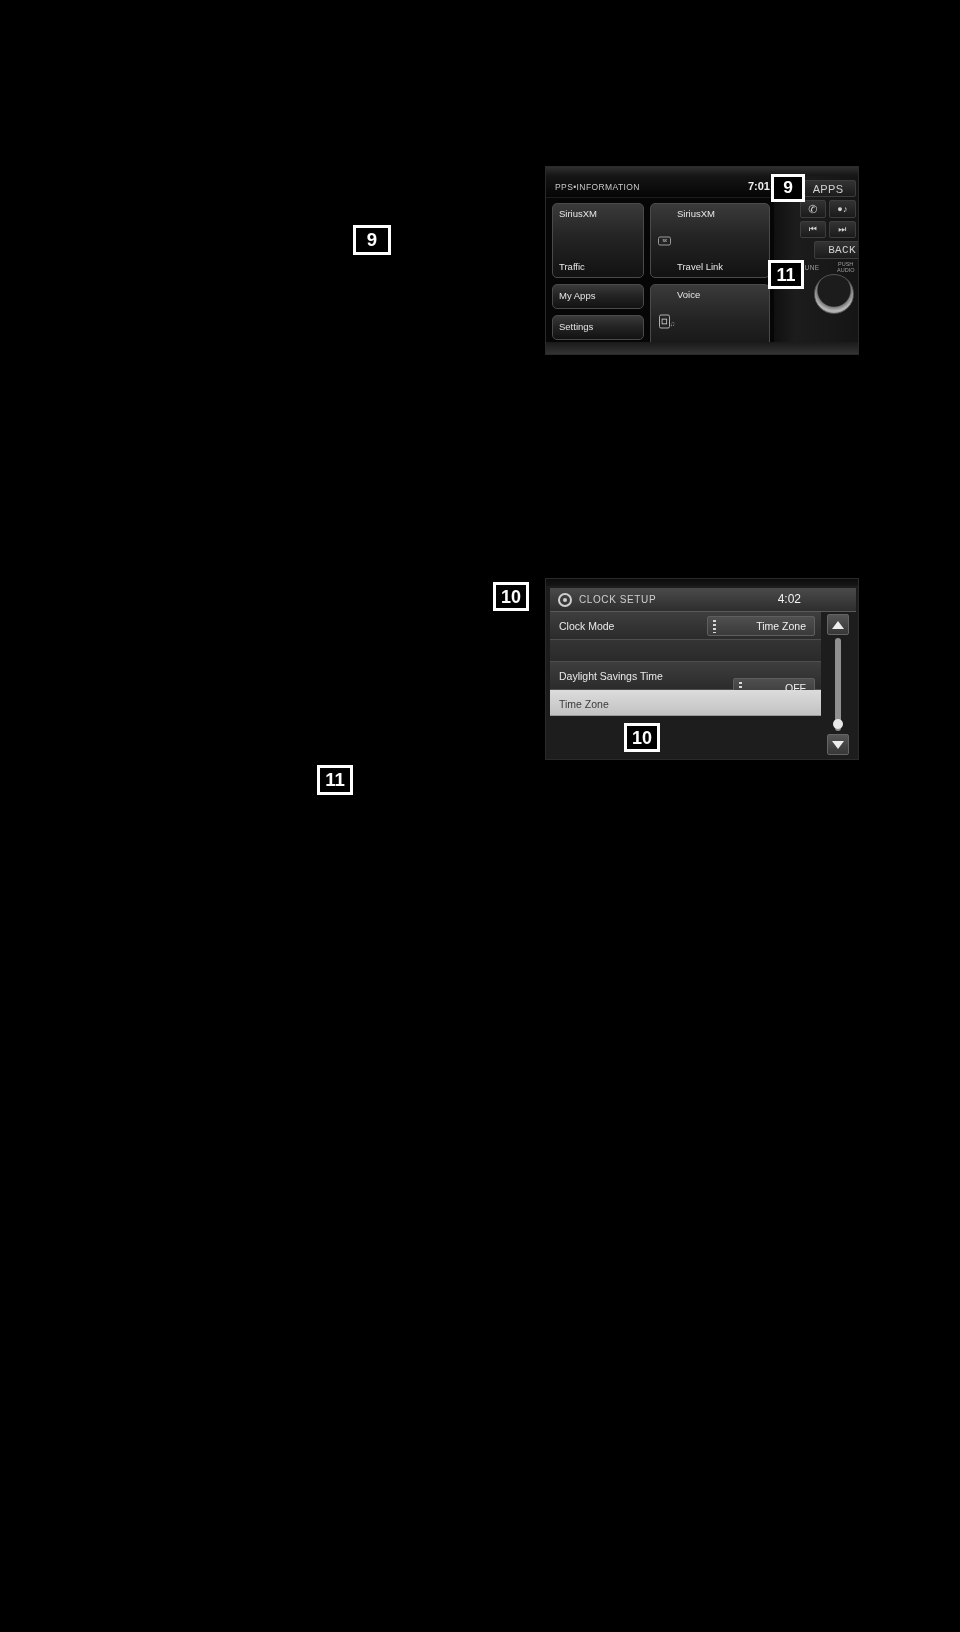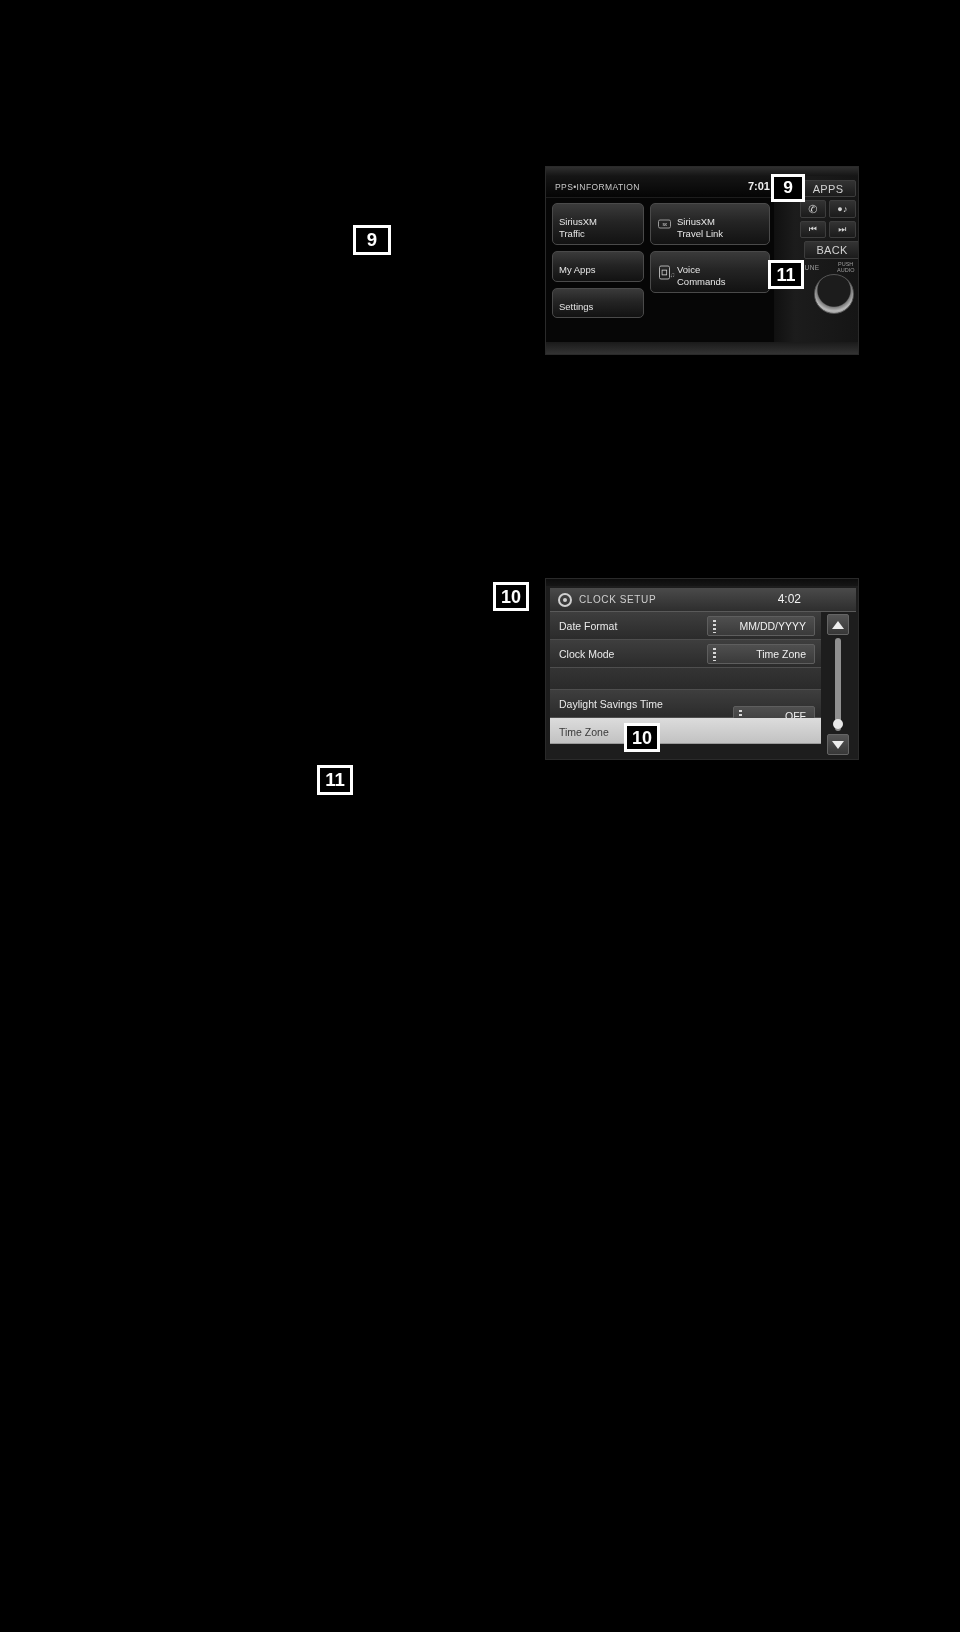--- a/index.html
+++ b/index.html
@@ -66,24 +66,24 @@
   .menu-col-left { position: absolute; left: 6px; top: 5px; width: 92px; }
   .menu-col-right { position: absolute; left: 104px; top: 5px; width: 120px; }
   .mbtn {
     position: relative;
     background: linear-gradient(#3a3a3a 0%, #242424 45%, #121212 100%);
     border: 1px solid #4a4a4a;
     border-radius: 5px;
     color: #e6e6e6;
     font-size: 9.5px;
     line-height: 11.5px;
-    padding: 12px 6px 5px 6px;
+    padding: 4px 6px 5px 6px;
     margin-bottom: 6px;
     min-height: 32px;
-    display: flex; flex-direction: column; justify-content: center;
+    display: flex; flex-direction: column; justify-content: center; gap: 41px;
   }
   .mbtn.tall { min-height: 32px; }
   .mbtn.one-line { min-height: 25px; justify-content: center; }
   .mbtn.with-icon { padding-left: 26px; }
   .mbtn .mbtn-ico {
     position: absolute; left: 6px; top: 50%; transform: translateY(-50%);
     width: 15px; height: 15px;
     display: flex; align-items: center; justify-content: center;
     color: #b9b9b9;
   }
@@ -114,21 +114,21 @@
     color: #d2d2d2;
     font-size: 11px;
     display: flex; align-items: center; justify-content: center;
     letter-spacing: .3px;
   }
   #hk-apps   { left: 26px; top: 4px;  width: 56px; height: 17px; }
   #hk-phone  { left: 26px; top: 24px; width: 26px; height: 18px; font-size: 11px;}
   #hk-mute   { left: 55px; top: 24px; width: 27px; height: 18px; font-size: 9px;}
   #hk-prev   { left: 26px; top: 45px; width: 26px; height: 17px; font-size: 9px;}
   #hk-next   { left: 55px; top: 45px; width: 27px; height: 17px; font-size: 9px;}
-  #hk-back   { left: 30px; top: 65px; width: 56px; height: 18px; }
+  #hk-back   { left: 40px; top: 65px; width: 56px; height: 18px; font-family: Liberation Mono, monospace; }
   .tune-label {
     position: absolute; left: 26px; top: 88px; color: #9d9d9d; font-size: 6.5px; letter-spacing: .5px;
   }
   .push-label {
     position: absolute; left: 63px; top: 85px; color: #9d9d9d; font-size: 5.5px; text-align: center; line-height: 6px;
   }
   .tune-knob {
     position: absolute; left: 40px; top: 98px; width: 40px; height: 40px;
     border-radius: 50%;
     background: radial-gradient(circle at 50% 40%, #1c1c1c 54%, #7e7e7e 58%, #b9b9b9 70%, #4a4a4a 100%);
@@ -302,27 +302,20 @@
     <div class="clk-body">
 
       <div class="clk-header">
         <span class="gear"></span>
         <span class="clk-title">CLOCK SETUP</span>
         <span class="clk-time">4:02</span>
       </div>
 
       <div class="clk-list">
 
-        <div class="clk-row">
-          <span class="lbl">Date Format</span>
-          <span class="clk-value">
-            <span class="dots"></span>
-            <span>MM/DD/YYYY</span>
-          </span>
-        </div>
 
         <div class="clk-row">
           <span class="lbl">Clock Mode</span>
           <span class="clk-value">
             <span class="dots"></span>
             <span>Time Zone</span>
           </span>
         </div>
 
         <div class="clk-row blank"></div>

